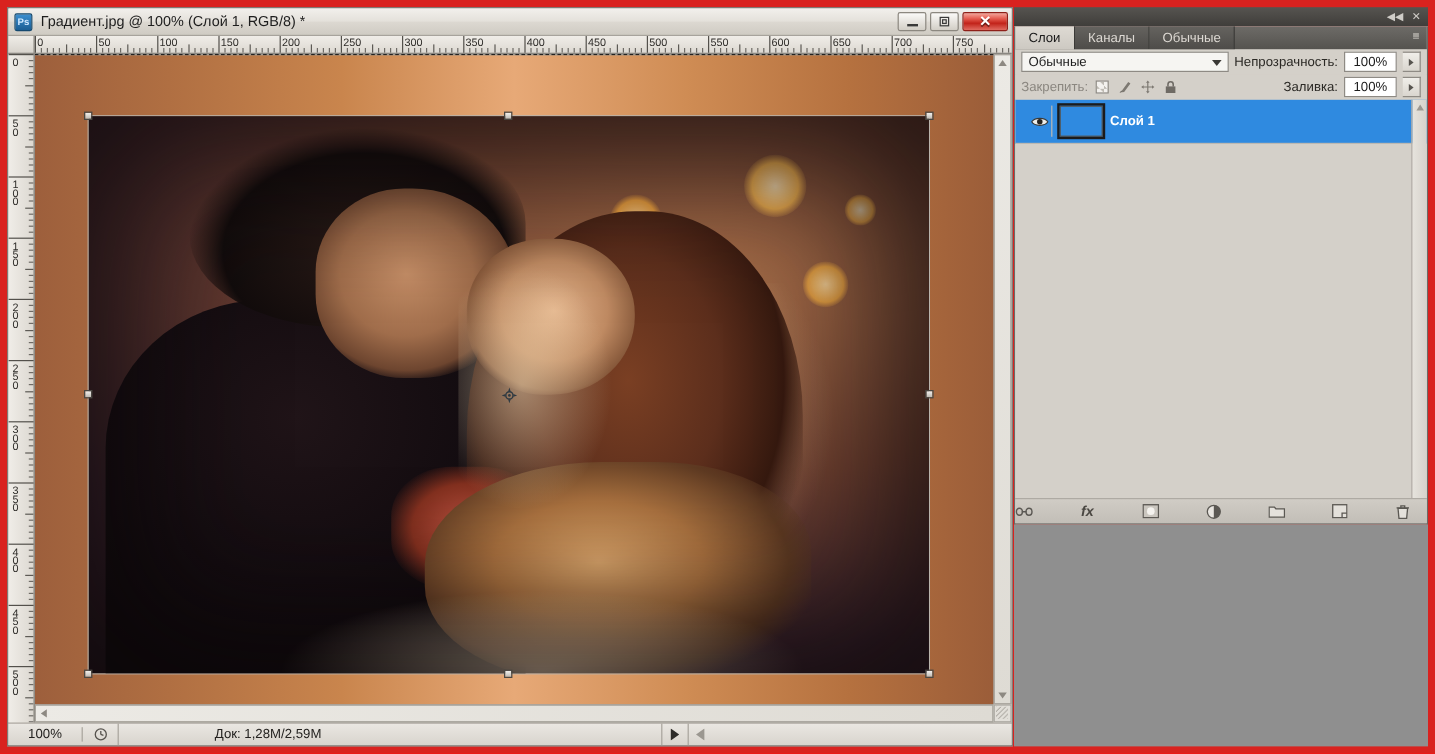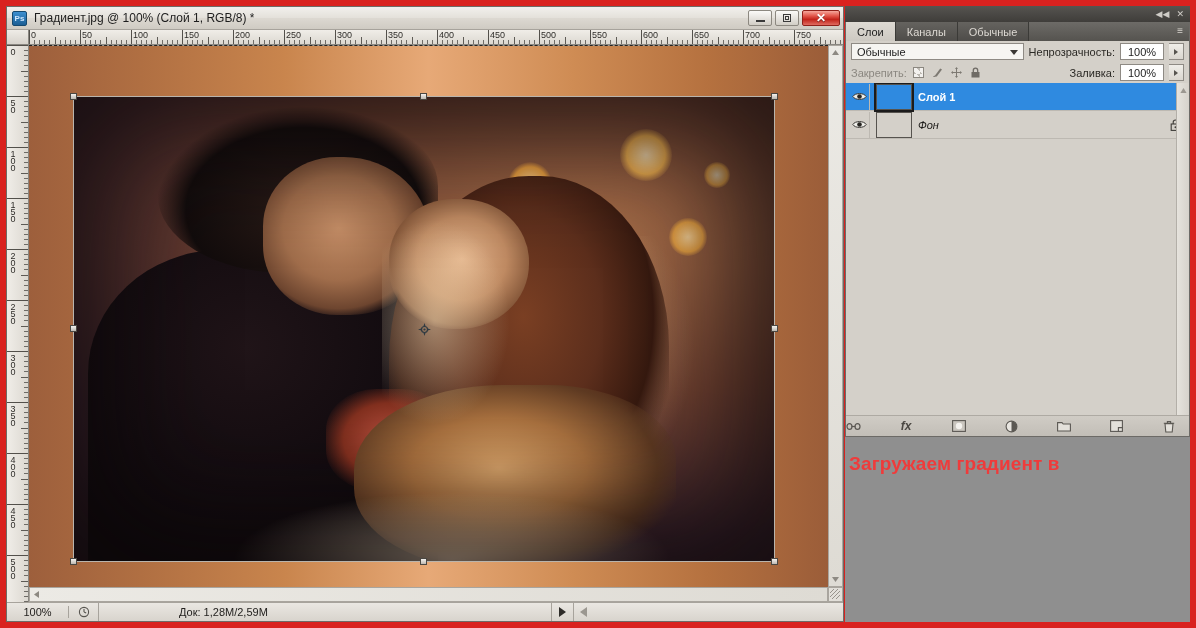--- a/index.html
+++ b/index.html
@@ -289,23 +289,23 @@
   .chk {
     width:11px;height:11px;
     background:
       linear-gradient(45deg,#bdb9b2 25%,transparent 25%,transparent 75%,#bdb9b2 75%) 0 0/6px 6px,
       #f3f1ee;
     border:1px solid #8b8780;
   }
 
   #layer-list { flex:1; background:#d4d0c9; overflow:hidden; position:relative; }
   .layer-row {
-    display:flex; align-items:center; height:28px;
+    display:flex; align-items:center; height:37px;
     border-bottom:1px solid #bdb9b2;
-    padding:0 6px 0 4px; gap:6px;
+    padding:0 6px 0 11px; gap:6px;
   }
   .layer-row.selected { background:#2f8ae0; }
   .eye-box {
     width:20px; height:26px; display:flex; align-items:center; justify-content:center;
     border-right:1px solid #bdb9b2; flex:none;
   }
   .thumb {
     width:36px; height:26px; flex:none; border:1px solid #56534e; position:relative;
   }
   .thumb.selected-thumb { outline:2px solid #1b1b1b; outline-offset:0px; }
@@ -844,39 +844,20 @@
               <path d="M0.8 5.5 C3 1.6 12 1.6 14.2 5.5 C12 9.4 3 9.4 0.8 5.5 Z" fill="#efeee9" stroke="#3b3936" stroke-width="1"></path>
               <circle cx="7.5" cy="5.5" r="2.3" fill="#262421"></circle>
             </svg>
           </span>
           <span class="thumb selected-thumb">
             <span class="thumb-photo"></span>
           </span>
           <span class="layer-name sel-name">Слой 1</span>
         </div>
 
-        <div class="layer-row">
-          <span class="eye-box">
-            <svg width="15" height="11" viewBox="0 0 15 11">
-              <path d="M0.8 5.5 C3 1.6 12 1.6 14.2 5.5 C12 9.4 3 9.4 0.8 5.5 Z" fill="#efeee9" stroke="#3b3936" stroke-width="1"></path>
-              <circle cx="7.5" cy="5.5" r="2.3" fill="#262421"></circle>
-            </svg>
-          </span>
-          <span class="thumb">
-            <span class="thumb-grad"></span>
-          </span>
-          <span class="layer-name bg-name">Фон</span>
-          <span class="lock-badge">
-            <svg width="13" height="14" viewBox="0 0 13 14">
-              <rect x="2.2" y="6" width="8.6" height="6.4" fill="none" stroke="#3f3d39" stroke-width="1.1"></rect>
-              <path d="M4.2 6 V4.3 a2.3 2.3 0 0 1 4.6 0 V6" fill="none" stroke="#3f3d39" stroke-width="1.1"></path>
-              <circle cx="6.5" cy="9.2" r="1" fill="#3f3d39"></circle>
-            </svg>
-          </span>
-        </div>
 
         <div id="layer-scroll">
           <svg width="11" height="11" viewBox="0 0 11 11" style="margin:1px;">
             <path d="M5.5 3 L8.6 8 L2.4 8 Z" fill="#9b9790"></path>
           </svg>
         </div>
       </div>
 
       <div id="panel-footer">
         <span class="foot-ico">
@@ -913,16 +894,15 @@
         <span class="foot-ico">
           <svg width="12" height="13" viewBox="0 0 12 13">
             <path d="M2 3.6 H10 L9.2 12 H2.8 Z" fill="#e4e1db" stroke="#5b5853" stroke-width="1.1"></path>
             <path d="M0.8 3.2 H11.2 M4.4 3.2 V1.6 H7.6 V3.2" fill="none" stroke="#5b5853" stroke-width="1.1"></path>
           </svg>
         </span>
       </div>
     </div>
 
     <div id="annotation">
-      <p>Загружаем градиент в</p>
     </div>
   </div>
 </div>
 
 </body></html>

